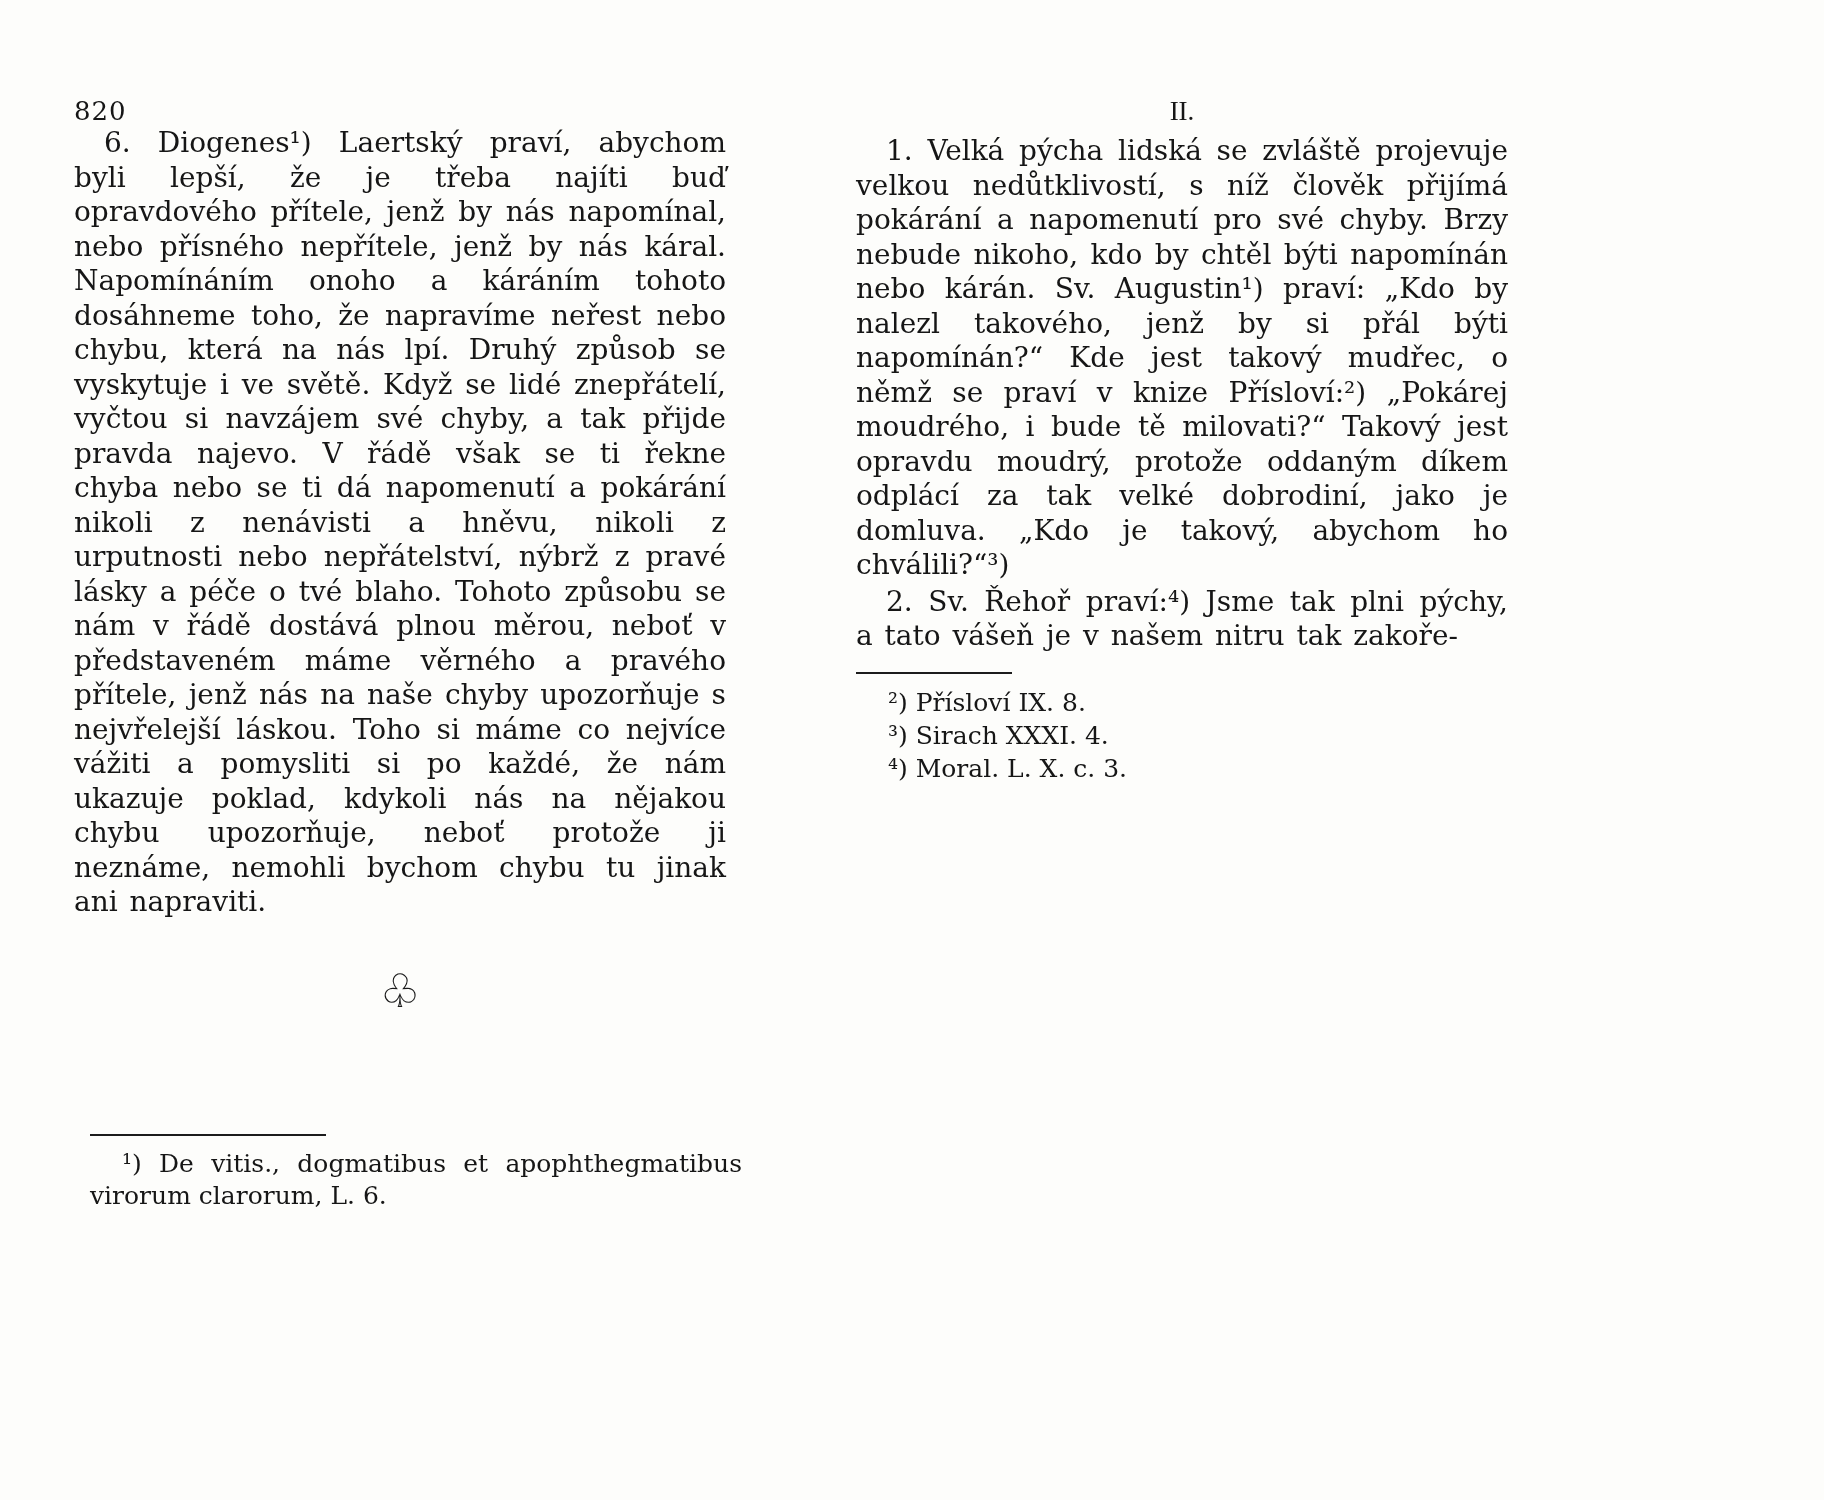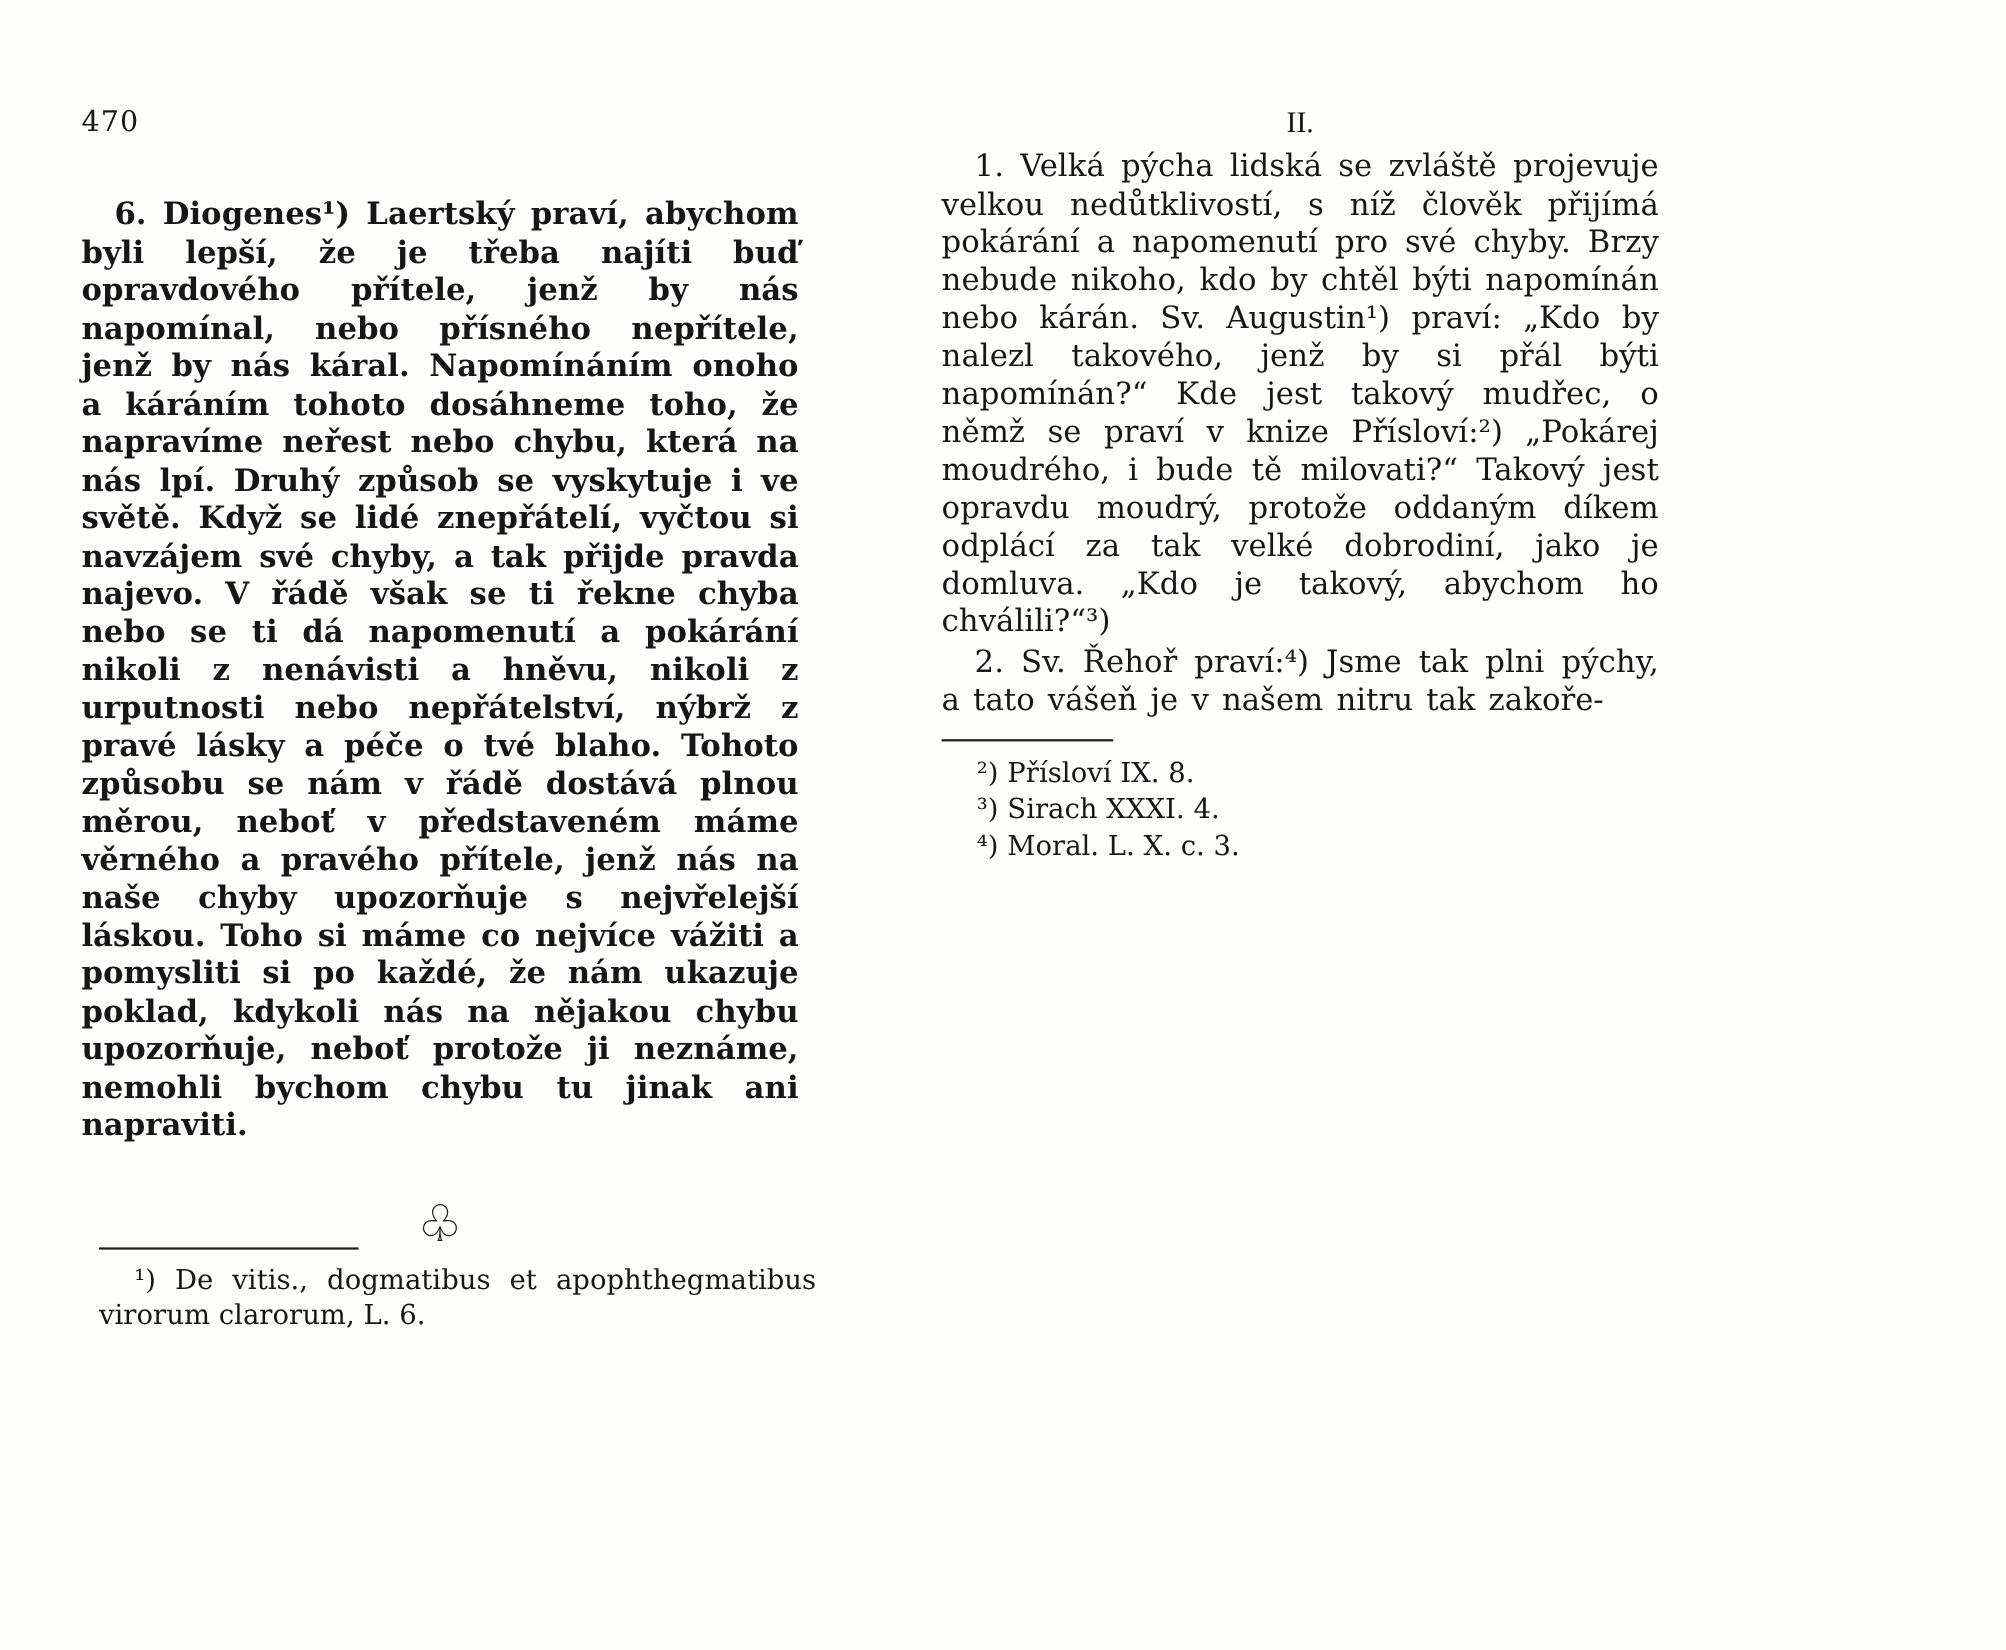--- a/index.html
+++ b/index.html
@@ -43,22 +43,20 @@
     letter-spacing: 1px;
   }
   .body-text {
     margin: 0;
     font-size: 28px;
     line-height: 34.5px;
     text-align: justify;
     word-spacing: 3px;
   }
   .page-left .body-text {
-    margin-top: 52px;
-    font-weight: bold;
   }
   .indent {
     text-indent: 30px;
   }
   .page-right .body-text.first {
     margin-top: 8px;
   }
   .page-right .body-text.second {
     margin-top: 2px;
   }
@@ -99,21 +97,21 @@
     font-size: 25px;
     line-height: 33px;
     text-indent: 32px;
     text-align: left;
   }
 </style>
 </head>
 <body>
 
 <div class="page page-left">
-  <div class="page-number">470</div>
+  <div class="page-number">820</div>
 
   <p class="body-text indent">6. Diogenes¹) Laertský praví, abychom byli lepší, že je třeba najíti buď opravdového přítele, jenž by nás napomínal, nebo přísného nepřítele, jenž by nás káral. Napomínáním onoho a káráním tohoto dosáhneme toho, že napravíme neřest nebo chybu, která na nás lpí. Druhý způsob se vyskytuje i ve světě. Když se lidé znepřátelí, vyčtou si navzájem své chyby, a tak přijde pravda najevo. V řádě však se ti řekne chyba nebo se ti dá napomenutí a pokárání nikoli z nenávisti a hněvu, nikoli z urputnosti nebo nepřátelství, nýbrž z pravé lásky a péče o tvé blaho. Tohoto způsobu se nám v řádě dostává plnou měrou, neboť v představeném máme věrného a pravého přítele, jenž nás na naše chyby upozorňuje s nejvřelejší láskou. Toho si máme co nejvíce vážiti a pomysliti si po každé, že nám ukazuje poklad, kdykoli nás na nějakou chybu upozorňuje, neboť protože ji neznáme, nemohli bychom chybu tu jinak ani napraviti.</p>
 
   <div class="ornament">♧</div>
 
   <div class="footnotes">
     <div class="footnote-rule"></div>
     <p class="footnote">¹) De vitis., dogmatibus et apophthegmatibus virorum clarorum, L. 6.</p>
   </div>
 </div>

